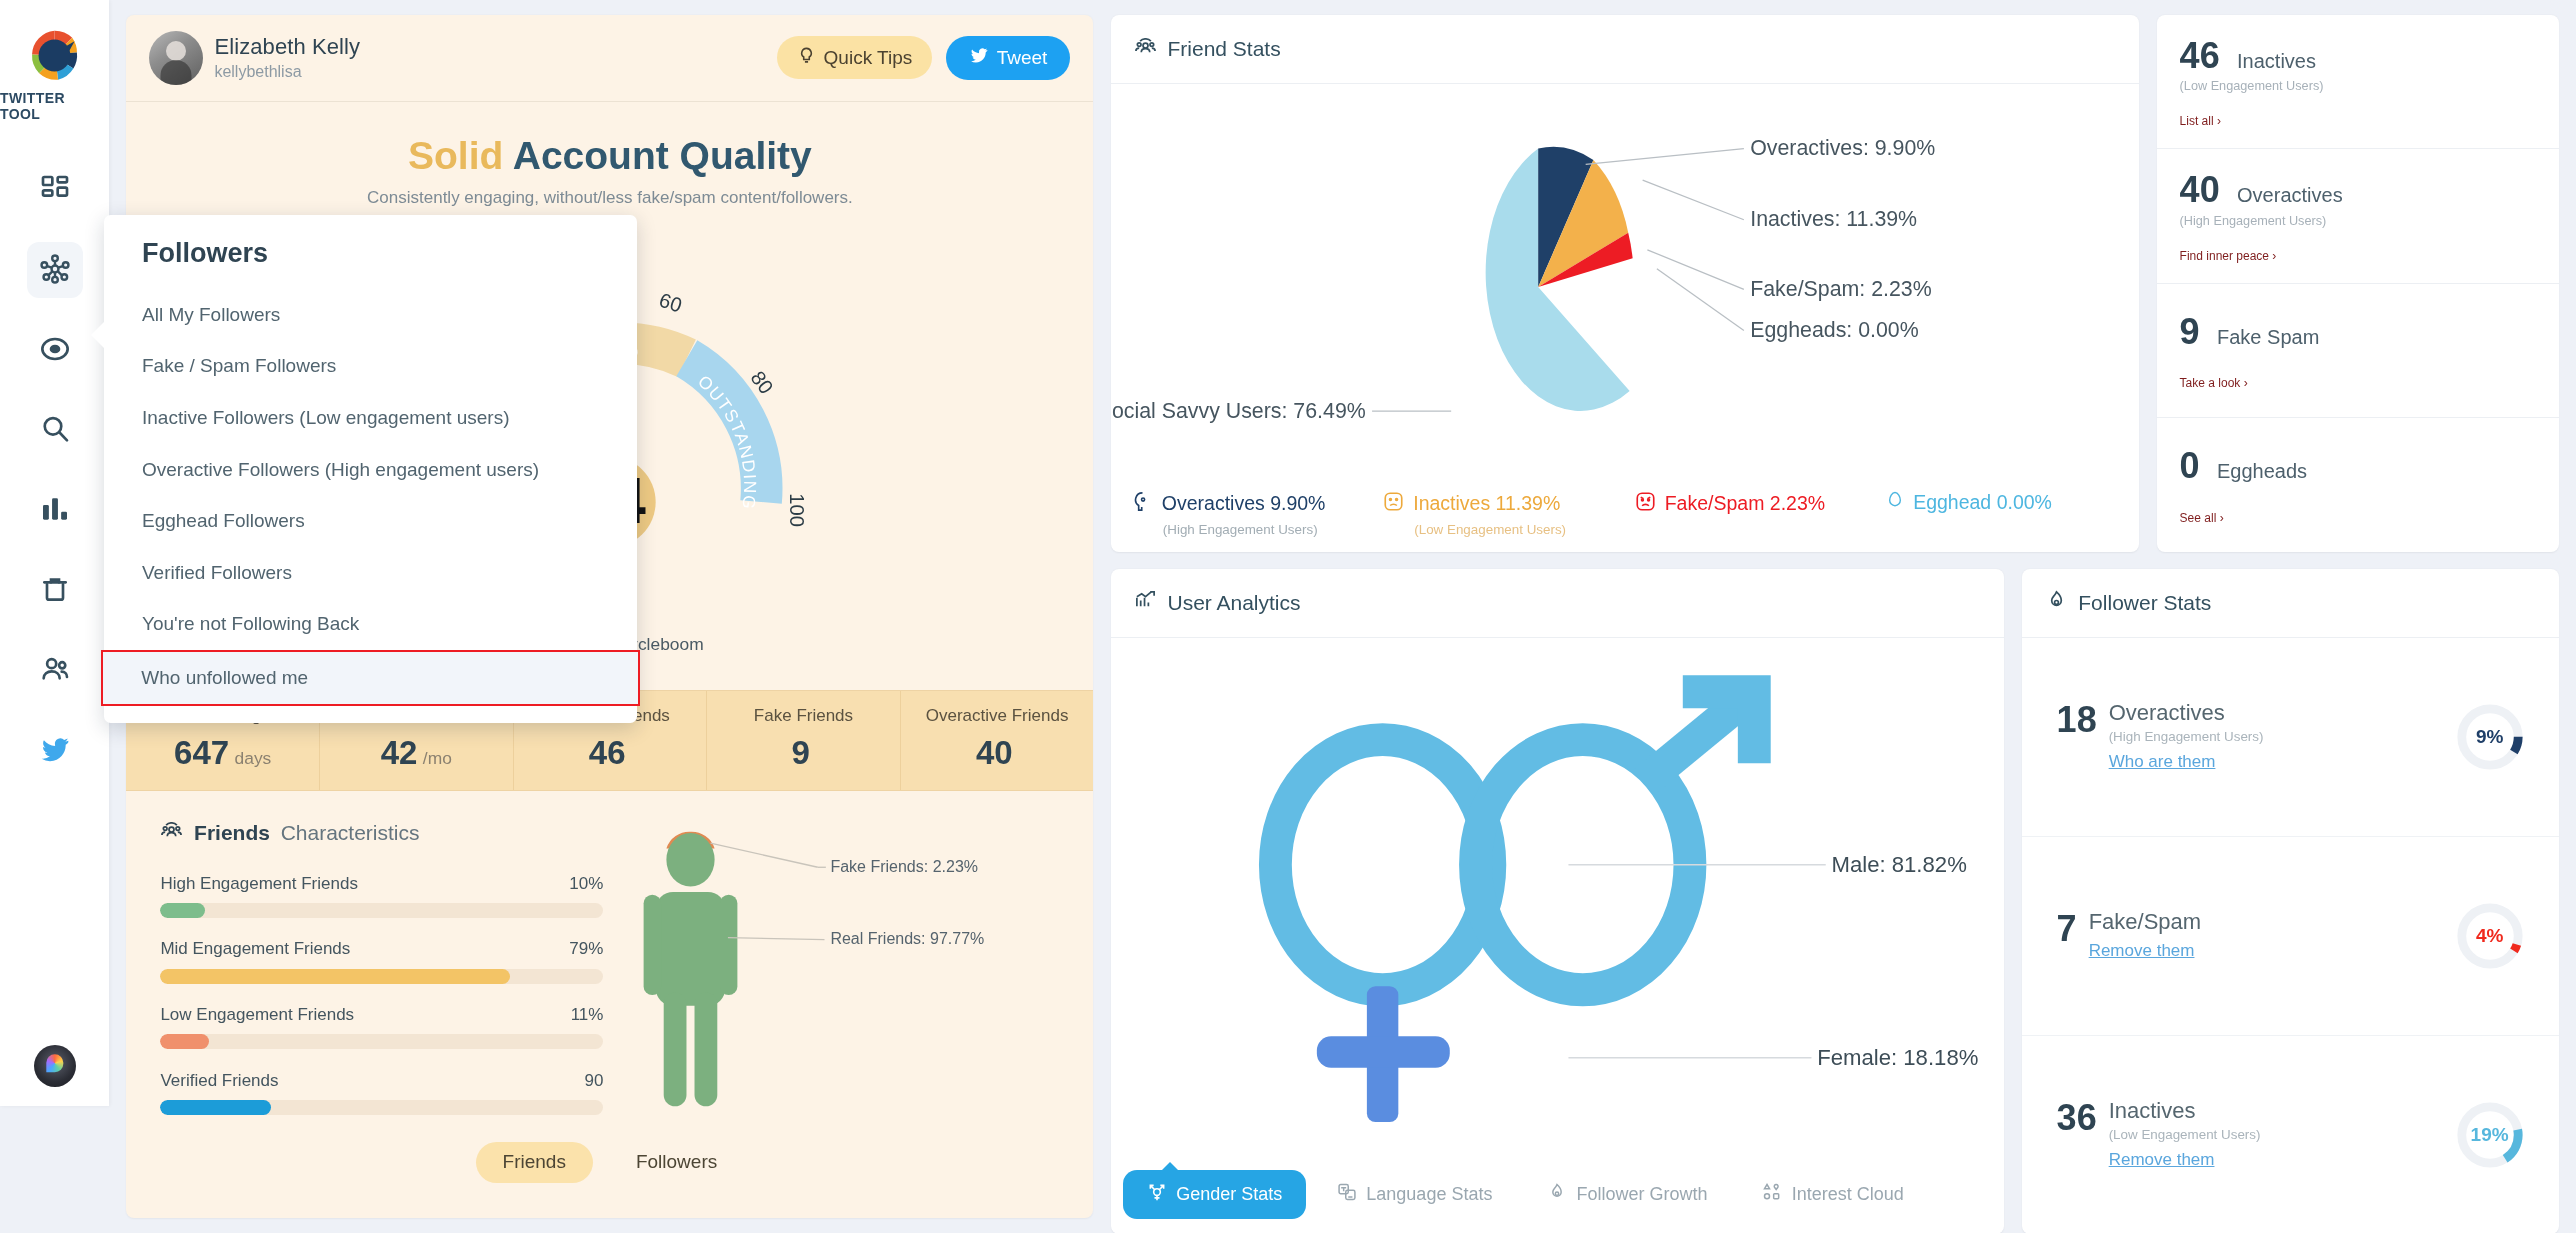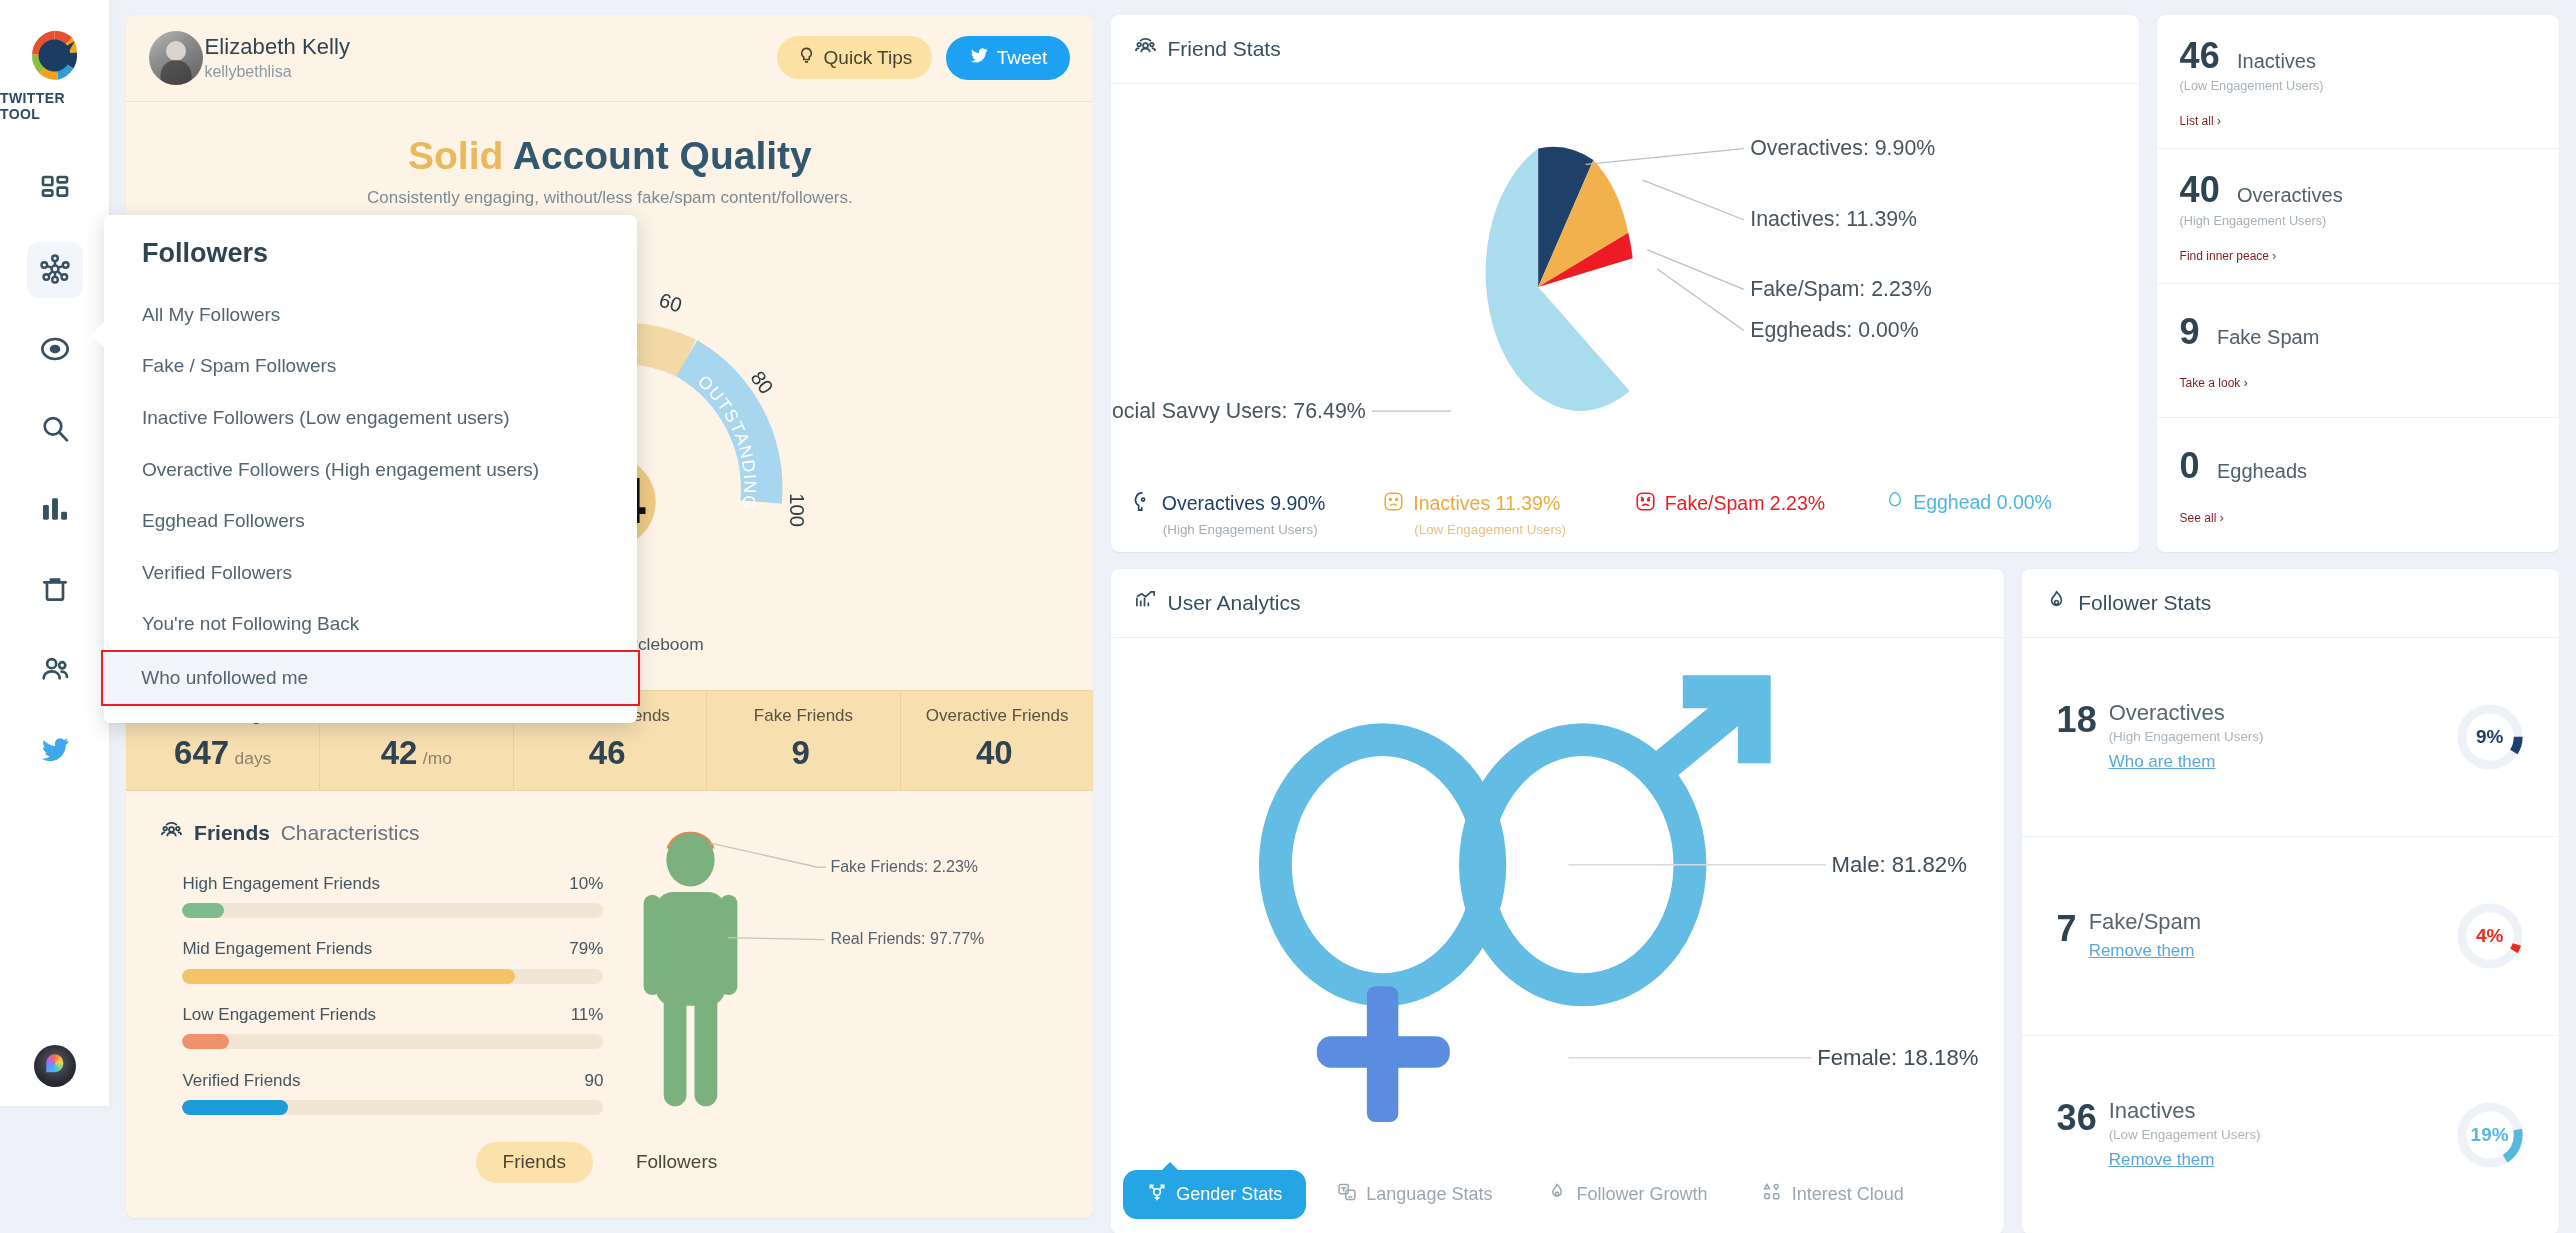--- a/index.html
+++ b/index.html
@@ -49,21 +49,21 @@
   
   .profile-card {
     background: #fdf3e6; border-radius: 8px; width: 100%;
     height: 1203px; position: relative; overflow: hidden;
     box-shadow: 0 0.7px 2px rgba(0,0,0,.05);
   }
   .profile-head {
     display: flex; align-items: center; justify-content: space-between;
     padding: 16px 23px; border-bottom: 0.7px solid #ece2d3;
   }
-  .profile-user { display: flex; align-items: center; gap: 1px; }
+  .profile-user { display: flex; align-items: center; gap: 11px; }
   .avatar-img {
     width: 54px; height: 54px; border-radius: 50%;
     background: linear-gradient(145deg,#b9b9b9 0%, #8d8d8d 40%, #5f5f5f 100%);
     position: relative; overflow: hidden;
   }
   .avatar-img::after {
     content:""; position:absolute; left:50%; top:54%; transform:translate(-50%,0);
     width: 31px; height: 31px; border-radius: 50% 50% 40% 40%;
     background: rgba(40,40,40,.55);
   }
@@ -105,21 +105,21 @@
   .stat-label { font-size: 17px; color: #5b5240; }
   .stat-value { font-size: 33px; font-weight: 700; color: #2f4452; margin-top: 8px; }
   .stat-value .unit { font-size: 17.4px; font-weight: 400; color: #8b8170; margin-left: 5.4px; }
 
   
   .char-block { padding: 28px 34px 0 34px; display: flex; }
   .char-left { width: 443px; }
   .char-title { font-size: 21px; display: flex; align-items: center; gap: 10.7px; margin-bottom: 27px; }
   .char-title b { color: #2f4452; font-weight: 700; }
   .char-title span { color: #65757f; font-weight: 400; }
-  .char-row { margin-bottom: 21.5px; margin-left: 22px; }
+  .char-row { margin-bottom: 21.5px; }
   .char-row-top { display: flex; justify-content: space-between; font-size: 17px; color: #44555f; }
   .bar-track { margin-top: 9.4px; height: 14.8px; border-radius: 8px; background: #f3e5d3; overflow: hidden; }
   .bar-fill { height: 100%; border-radius: 8px; }
 
   .char-right { flex: 1; position: relative; }
   .person { position: absolute; left: 27px; top: 6.7px; }
   .ann { position: absolute; font-size: 16px; color: #55636d; white-space: nowrap; }
 
   .toggle-row { display: flex; justify-content: center; gap: 16px; margin-top: 5.4px; }
   .toggle-btn {

